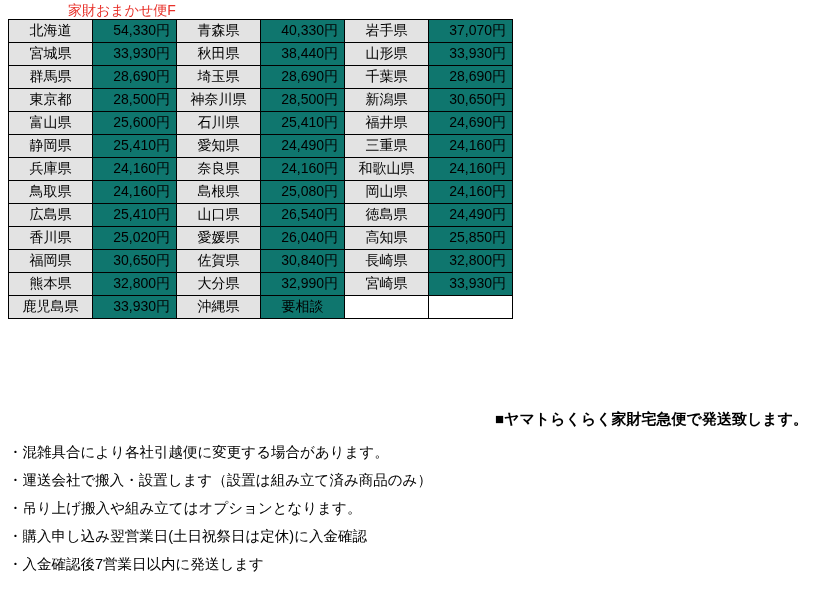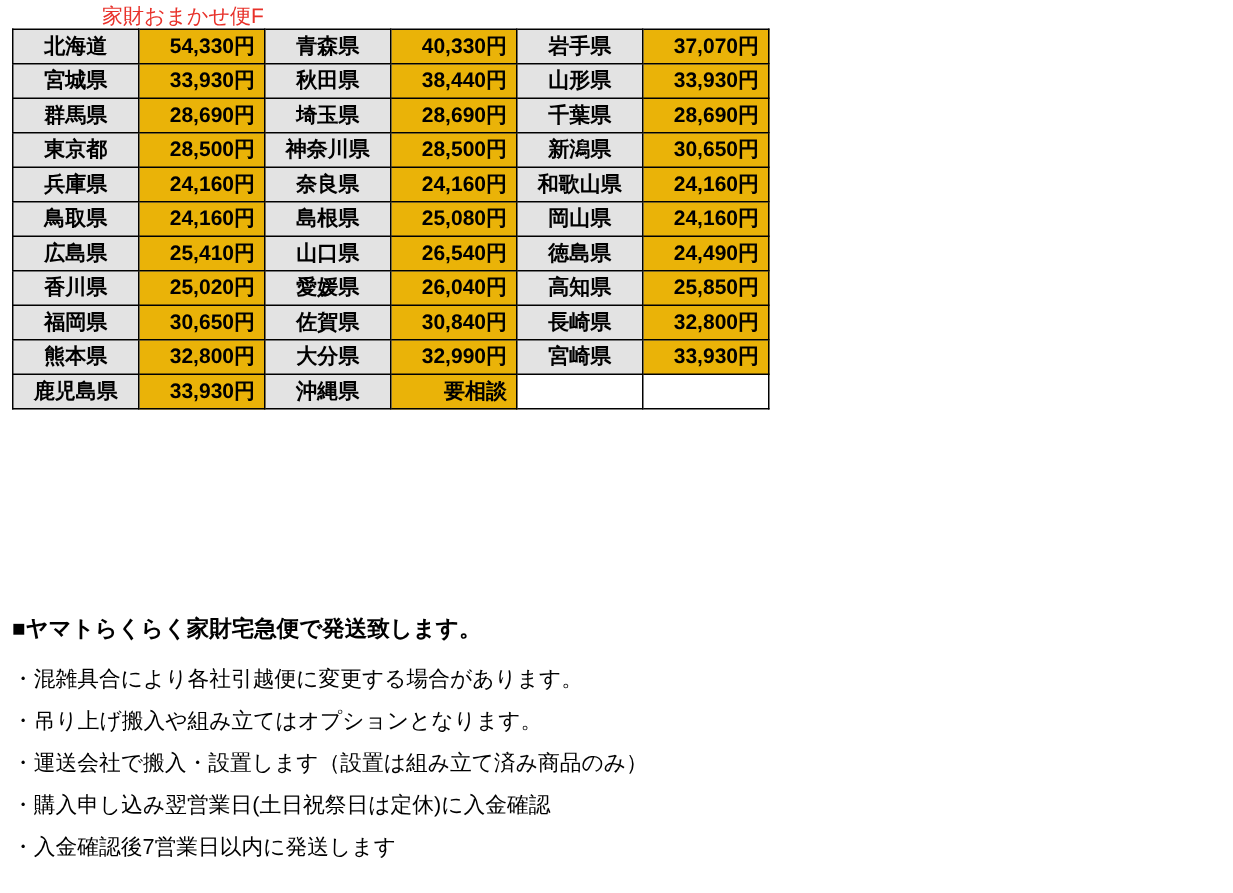--- a/index.html
+++ b/index.html
@@ -29,60 +29,60 @@
     letter-spacing: 0px;
     white-space: nowrap;
   }
   table.fee-table {
     position: absolute;
     left: 8px;
     top: 19px;
     border-collapse: collapse;
     table-layout: fixed;
     width: 504px;
-    font-weight: bold;
   }
   table.fee-table td {
     border: 1px solid #000000;
     height: 23px;
     font-size: 14px;
     padding: 0 6px;
     box-sizing: border-box;
     white-space: nowrap;
   }
   td.pref {
     background: #e3e3e3;
     text-align: center;
     width: 84px;
   }
   td.price {
-    background: #eab308;
+    background: #0f766e;
     text-align: right;
     width: 84px;
     padding-right: 8px;
   }
   td.price.note {
-    text-align: right;
+    text-align: center;
     padding-right: 6px;
   }
   td.empty {
     background: #ffffff;
     border: none;
   }
   .notes {
     position: absolute;
     left: 8px;
     top: 410px;
     width: 800px;
   }
   .note-head {
     font-size: 15px;
     font-weight: bold;
     margin-bottom: 14px;
     white-space: nowrap;
+    text-align: right;
   }
   .note-line {
     font-size: 14.5px;
     font-weight: normal;
     margin-bottom: 9px;
     white-space: nowrap;
     letter-spacing: 0px;
   }
 </style>
 </head>
@@ -120,20 +120,36 @@
         </tr>
         <tr>
           <td class="pref">東京都</td>
           <td class="price">28,500円</td>
           <td class="pref">神奈川県</td>
           <td class="price">28,500円</td>
           <td class="pref">新潟県</td>
           <td class="price">30,650円</td>
         </tr>
         <tr>
+          <td class="pref">富山県</td>
+          <td class="price">25,600円</td>
+          <td class="pref">石川県</td>
+          <td class="price">25,410円</td>
+          <td class="pref">福井県</td>
+          <td class="price">24,690円</td>
+        </tr>
+        <tr>
+          <td class="pref">静岡県</td>
+          <td class="price">25,410円</td>
+          <td class="pref">愛知県</td>
+          <td class="price">24,490円</td>
+          <td class="pref">三重県</td>
+          <td class="price">24,160円</td>
+        </tr>
+        <tr>
           <td class="pref">兵庫県</td>
           <td class="price">24,160円</td>
           <td class="pref">奈良県</td>
           <td class="price">24,160円</td>
           <td class="pref">和歌山県</td>
           <td class="price">24,160円</td>
         </tr>
         <tr>
           <td class="pref">鳥取県</td>
           <td class="price">24,160円</td>
@@ -181,20 +197,20 @@
           <td class="price note">要相談</td>
           <td class="empty"></td>
           <td class="empty"></td>
         </tr>
       </tbody>
   </table>
 
   <div class="notes">
     <div class="note-head">■ヤマトらくらく家財宅急便で発送致します。</div>
     <div class="note-line">・混雑具合により各社引越便に変更する場合があります。</div>
+    <div class="note-line">・運送会社で搬入・設置します（設置は組み立て済み商品のみ）</div>
     <div class="note-line">・吊り上げ搬入や組み立てはオプションとなります。</div>
-    <div class="note-line">・運送会社で搬入・設置します（設置は組み立て済み商品のみ）</div>
     <div class="note-line">・購入申し込み翌営業日(土日祝祭日は定休)に入金確認</div>
     <div class="note-line">・入金確認後7営業日以内に発送します</div>
 
   </div>
 
 </div>
 
 </body></html>

